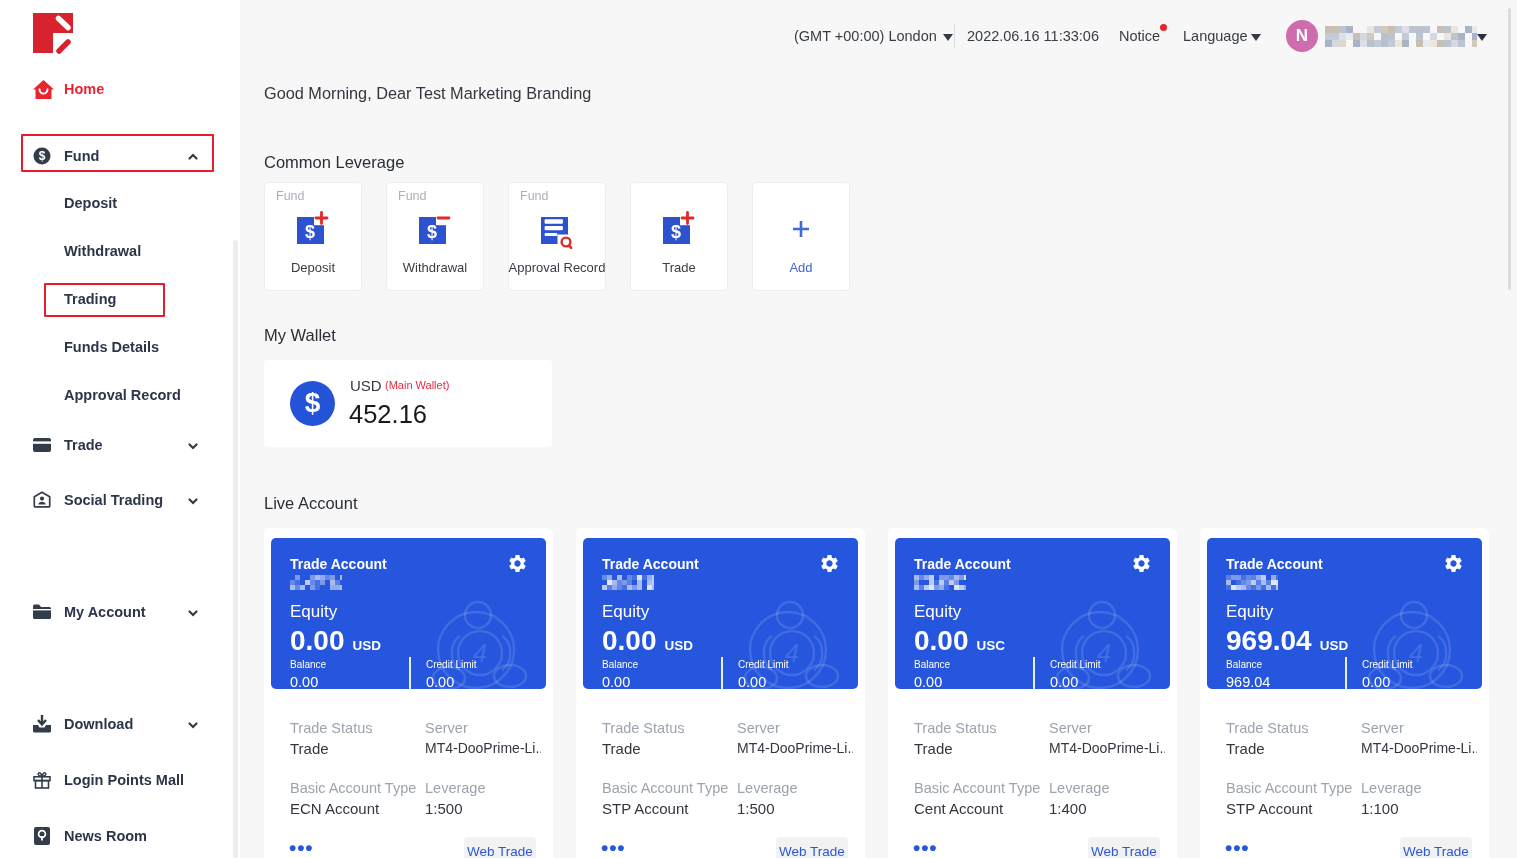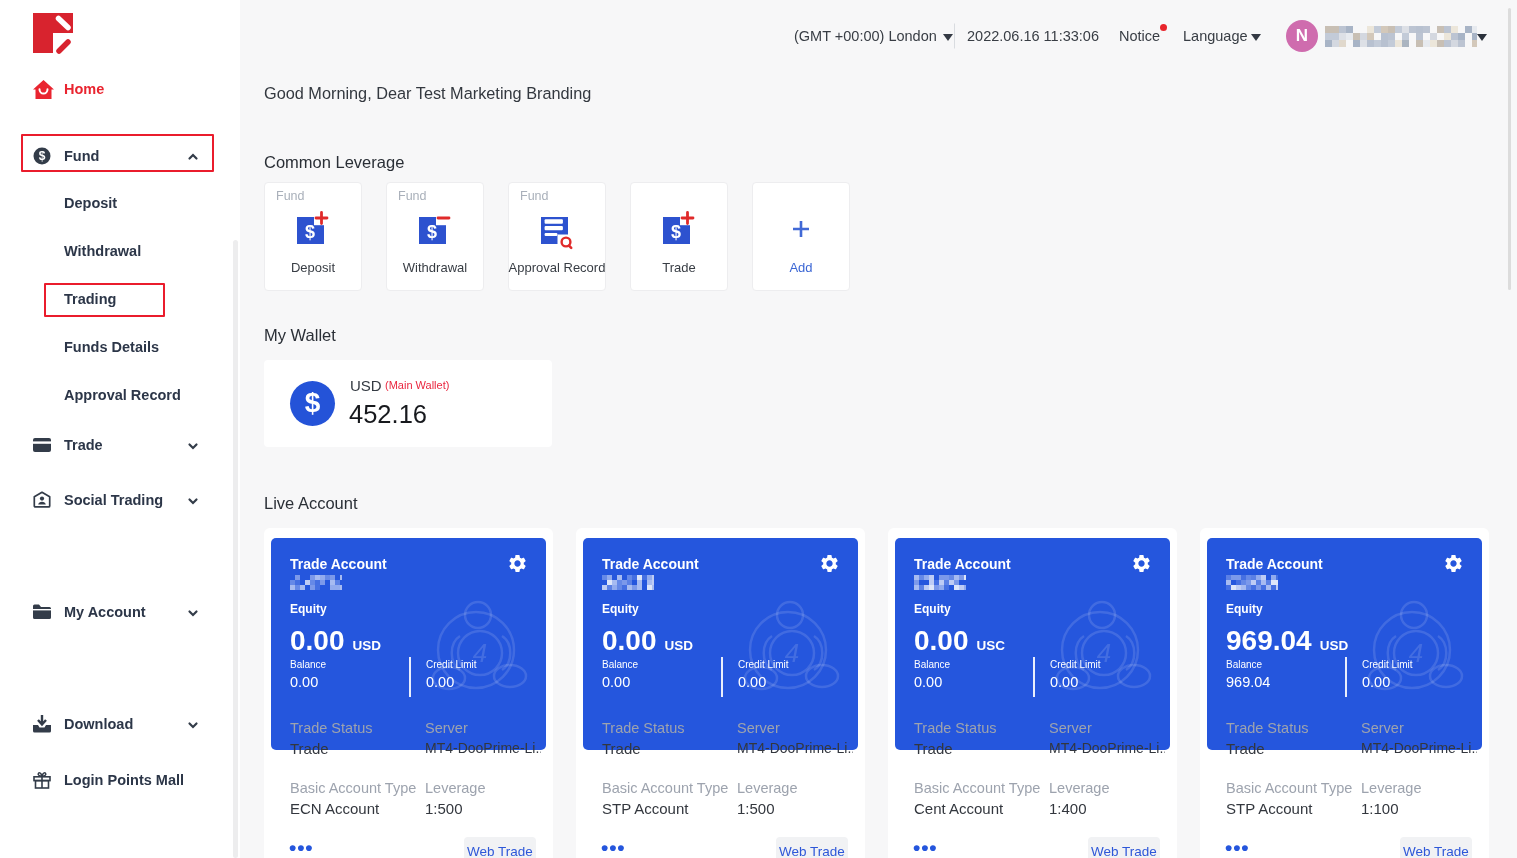--- a/index.html
+++ b/index.html
@@ -21,25 +21,25 @@
 .fcard{position:absolute;top:182px;width:98px;height:109px;background:#fff;border:1px solid #ededef;border-radius:4px}
 .fcard .tag{position:absolute;left:11px;top:6px;font-size:12.5px;color:#a9b0ba}
 .fcard .icw{position:absolute;left:50%;top:48px;transform:translate(-50%,-50%)}
 .fcard .lbl{position:absolute;left:50%;top:77px;transform:translateX(-50%);font-size:13px;color:#383d44;white-space:nowrap}
 #wallet{position:absolute;left:24px;top:360px;width:288px;height:87px;background:#fff;border-radius:4px}
 #wallet .circ{position:absolute;left:26px;top:21px;width:45px;height:45px;border-radius:50%;background:#2453d8;color:#fff;font-size:28px;font-weight:700;text-align:center;line-height:44px}
 #wallet .usd{position:absolute;left:86px;top:17px;font-size:15px;color:#343a42}
 #wallet .mw{position:absolute;left:121px;top:19px;font-size:11px;color:#ea2740}
 #wallet .amt{position:absolute;left:85px;top:40px;font-size:25.5px;font-weight:500;color:#17191d}
 .acard{position:absolute;top:528px;width:289px;height:345px;background:#fff;border-radius:6px}
-.ablue{position:absolute;left:7px;top:10px;width:275px;height:212px;background:#2556dd;border-radius:5px;color:#fff;overflow:hidden}
+.ablue{position:absolute;left:7px;top:10px;width:275px;height:151px;background:#2556dd;border-radius:5px;color:#fff;overflow:hidden}
 .ahdr{position:absolute;left:19px;top:18px;font-size:14px;font-weight:700}
 .agear{position:absolute;right:18px;top:15px}
 .amosaic{position:absolute;left:19px;top:37px}
-.aeq{position:absolute;left:19px;top:64px;font-size:12px;font-weight:700}
+.aeq{position:absolute;left:19px;top:64px;font-size:17px;font-weight:400}
 .aval{position:absolute;left:19px;top:87px;white-space:nowrap}
 .aval .big{font-size:28px;font-weight:700}
 .aval .cur{font-size:13.5px;font-weight:700;margin-left:8px}
 .adiv{position:absolute;left:138px;top:119px;width:1.5px;height:40px;background:rgba(255,255,255,.9)}
 .abal{position:absolute;left:19px;top:121px}
 .acl{position:absolute;left:155px;top:121px}
 .abal .l,.acl .l{font-size:10px;font-weight:400}
 .abal .v,.acl .v{font-size:14.5px;margin-top:4px}
 .awm{position:absolute;right:10px;top:52px}
 .arow{position:absolute;left:26px;width:250px}
@@ -124,20 +124,28 @@
         </svg></span>
     </div>
 <div class="navitem" style="top:768px">
       <span class="ic"><svg width="18" height="18" viewBox="0 0 18 18" fill="none" stroke="#333c49" stroke-width="1.6">
           <rect x="1" y="5.8" width="16" height="3.8"></rect>
           <rect x="2.5" y="9.6" width="13" height="7.4"></rect>
           <line x1="9" y1="5.8" x2="9" y2="17"></line>
           <path d="M9 5.2 C6 5.2 4.6 3.6 5.4 2.4 C6.2 1.3 8.2 1.8 9 5.2 C9.8 1.8 11.8 1.3 12.6 2.4 C13.4 3.6 12 5.2 9 5.2 Z" stroke-width="1.5"></path>
         </svg></span>
       <span class="txt">Login Points Mall</span>
+    </div>
+<div class="navitem" style="top:824px">
+      <span class="ic"><svg width="18" height="18" viewBox="0 0 18 18">
+          <rect x="1" y="0" width="16" height="18" rx="2" fill="#333c49"></rect>
+          <circle cx="9" cy="7" r="3.4" fill="none" stroke="#fff" stroke-width="1.8"></circle>
+          <line x1="9" y1="9" x2="9" y2="13.5" stroke="#fff" stroke-width="1.8"></line>
+        </svg></span>
+      <span class="txt">News Room</span>
     </div>
 <div id="sbscroll"></div>
 </div>
 <div id="main">
 <div id="topbar">
 <span class="tbi" style="left:554px">(GMT +00:00) London</span>
 <span class="tbi" style="left:703px"><span class="tri"></span></span>
 <span class="tbi" style="left:714px;height:25px;border-left:1px solid #d9dce0;top:36px">&nbsp;</span>
 <span class="tbi" style="left:727px">2022.06.16 11:33:06</span>
 <span class="tbi" style="left:879px">Notice</span>

